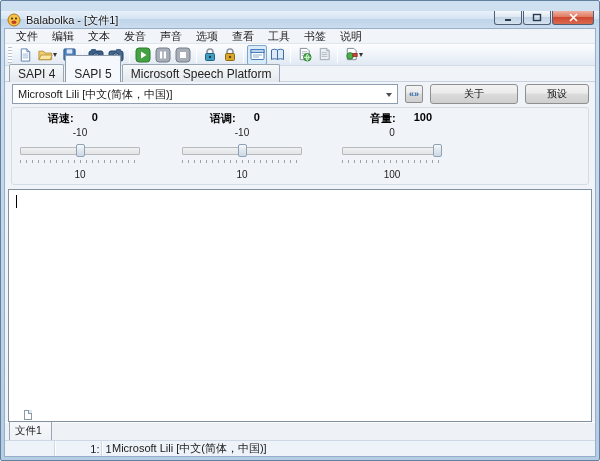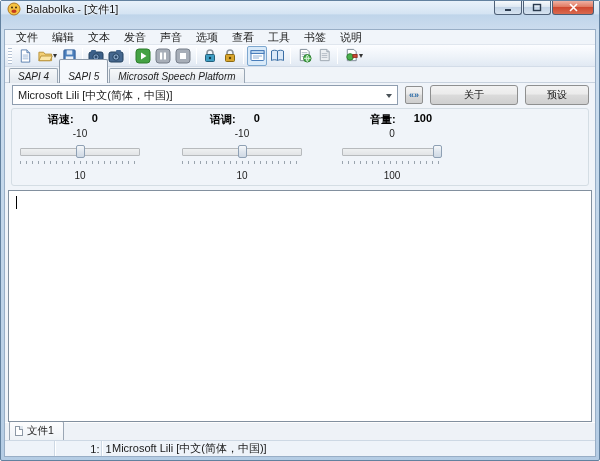--- a/index.html
+++ b/index.html
@@ -3,22 +3,22 @@
 <meta charset="utf-8">
 <style>
   * { box-sizing: border-box; margin: 0; padding: 0; }
   html,body { width:600px; height:461px; overflow:hidden; }
   body { font-family:"Liberation Sans","DejaVu Sans",sans-serif; font-size:11px; color:#1a1a1a; }
 
   .window { width:600px; height:461px; display:flex; flex-direction:column;
     border:1px solid #62819f; background:linear-gradient(#cfe0f0,#b4cce4); border-radius:2px; }
 
   
-  .titlebar { height:28px; display:flex; align-items:flex-start; padding:1px 6px 0 6px; position:relative;
-    background:linear-gradient(#e8f1fa,#d5e4f3 45%,#bfd5ea 50%,#cbdcee); }
+  .titlebar { height:17px; display:flex; align-items:center; padding:1px 6px 0 6px; position:relative;
+    background:linear-gradient(#e8f1fa,#d5e4f3 45%,#bfd5ea 50%,#cbdcee);margin-top:10px; }
   .titlebar .title { margin-left:5px; color:#111; text-shadow:0 0 3px #fff,0 0 3px #fff; font-size:11px; }
   .app-icon { width:14px; height:14px; display:inline-block; }
   .win-controls { position:absolute; top:0; right:5px; display:flex; }
   .winbtn { width:28px; height:14px; border:1px solid #4e6077; border-top:none; border-radius:0 0 3px 3px;
     background:linear-gradient(#f7fafc,#dde8f2 45%,#c3d4e6 50%,#d6e3f0); display:flex; align-items:center; justify-content:center; margin-left:1px; }
   .winbtn.close { width:42px; background:linear-gradient(#f0b0a2,#e07a62 45%,#cf4931 50%,#d96a4f); }
 
   
   .frame { flex:1; padding:0 3px 3px 3px; display:flex; min-height:0; }
   .client { flex:1; display:flex; flex-direction:column; background:#f0f4f9; border:1px solid #98aec6; min-height:0; }
@@ -33,22 +33,22 @@
   .grip { width:4px; height:16px; margin:0 3px 0 1px;
     background:repeating-linear-gradient(to bottom,#b4c2d4 0 1px,#ffffff 1px 3px); }
   .tbtn { width:20px; height:20px; display:flex; align-items:center; justify-content:center; border:1px solid transparent; border-radius:2px; }
   .tbtn.pressed { background:#d9eaf9; border-color:#7da7cf; }
   .tsep { width:1px; height:16px; background:#c3cedd; border-right:1px solid #fff; margin:0 3px; }
   .tcaret { font-size:8px; color:#333; margin:0 2px 0 -2px; }
 
   
   .tabrow { height:16px; display:flex; align-items:flex-end; padding-left:4px; position:relative; }
   .tabrow:after { content:""; position:absolute; left:0; right:0; bottom:0; height:1px; background:#c8d2de; }
-  .etab { position:relative; z-index:1; padding:2px 8px 1px 8px; margin-right:1px; font-size:10px;
-    background:linear-gradient(#f6f8fa,#e4e9ef); border:1px solid #99a6b4; border-bottom:none; border-radius:2px 2px 0 0; color:#222;font-style:italic; }
+  .etab { position:relative; z-index:1; padding:2px 8px 1px 8px; margin-right:1px; font-size:12px;
+    background:linear-gradient(#f6f8fa,#e4e9ef); border:1px solid #99a6b4; border-bottom:none; border-radius:2px 2px 0 0; color:#222; }
   .etab.active { background:#f5f8fc; padding-top:11px; z-index:2; border-color:#8d9aa9; }
 
   
   .voicerow { height:24px; display:flex; align-items:center; padding:2px 6px 2px 7px; gap:7px; }
   .combo { flex:1; height:20px; background:#fff; border:1px solid #8e9daf; display:flex; align-items:center; position:relative; padding:0 18px 0 5px; }
   .combo .caret { position:absolute; right:5px; top:8px; width:0; height:0; border:3px solid transparent; border-top:4px solid #4a5258; }
   .sqbtn { width:18px; height:18px; border:1px solid #8e8f8f; border-radius:2px;
     background:linear-gradient(#f4f4f4,#e9e9e9 45%,#dadada 50%,#cecece); display:flex; align-items:center; justify-content:center;
     color:#2e6da8; font-size:9px; font-weight:bold; }
   .btn7 { width:88px; height:20px; border:1px solid #8e8f8f; border-radius:3px; font-size:10px; color:#111;
@@ -72,21 +72,21 @@
   .tw1,.tk1 { width:120px; } .tw3,.tk3 { width:100px; }
   .gap1 { width:42px; } .gap2 { width:40px; }
 
   
   .editor { flex:1; margin:1px 3px 0 3px; background:#fff; border:1px solid #82909f; position:relative; min-height:0; }
   .caret-line { position:absolute; left:7px; top:5px; width:1px; height:13px; background:#000; }
 
   
   .doctabs { height:18px; display:flex; align-items:flex-end; padding-left:4px; background:#eef2f7; border-top:1px solid #fdfdfd; }
   .dtab { display:flex; align-items:center; gap:4px; padding:2px 9px 2px 5px; background:linear-gradient(#fdfdfe,#eef2f6);
-    border:1px solid #9aa6b4; border-bottom:none; border-radius:2px 2px 0 0; font-size:10.5px; }
+    border:1px solid #9aa6b4; border-bottom:none; border-radius:2px 2px 0 0; font-size:10.5px;flex-direction:column; }
   .docicon { width:8px; height:10px; background:#fff; border:1px solid #8d98a5; position:relative; }
   .docicon:after { content:""; position:absolute; right:-1px; top:-1px; width:3px; height:3px; background:#dfe6ee; border-left:1px solid #8d98a5; border-bottom:1px solid #8d98a5; }
 
   
   .statusbar { height:16px; display:flex; align-items:center; background:#eef3f9; border-top:1px solid #cdd8e4; font-size:11px; }
   .sseg { height:100%; display:flex; align-items:center; border-right:1px solid #cdd8e4; box-shadow:1px 0 0 #fff;padding-left:46px; }
   .sseg.s1 { width:50px; } .sseg.s2 { width:38px; justify-content:center; white-space:pre; }
   .sseg.s3 { flex:1; padding-left:10px; border-right:none; box-shadow:none; }
 
   svg { display:block; }

